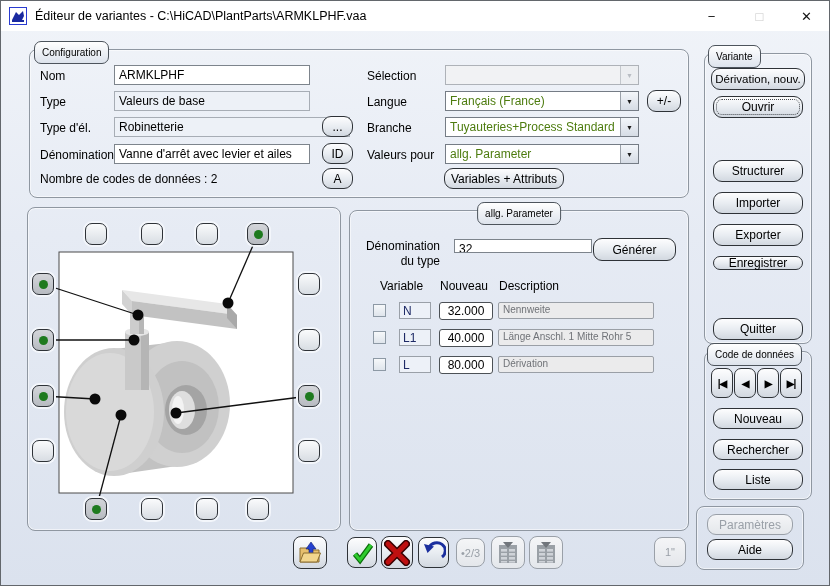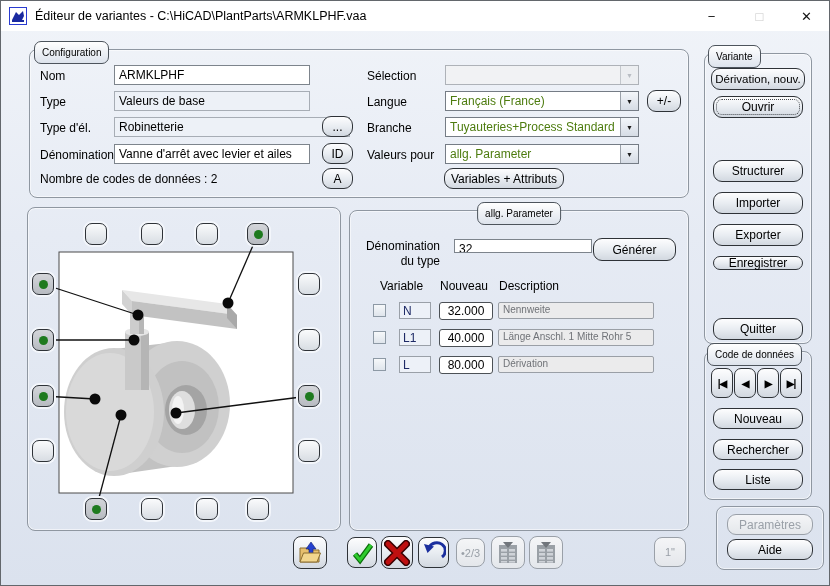--- a/index.html
+++ b/index.html
@@ -243,21 +243,21 @@
         <span class="navglyph">▶</span>
       </div>
     <div class="btn" style="left:75px;top:16px;width:22px;height:30px;border-radius:7px">
         <span class="navglyph">▶|</span>
       </div>
     <div class="btn" style="left:8px;top:56px;width:90px;height:21px">Nouveau</div>
     <div class="btn" style="left:8px;top:87px;width:90px;height:21px">Rechercher</div>
     <div class="btn" style="left:8px;top:117px;width:90px;height:21px">Liste</div>
   </div>
 
-  <div class="group" style="left:715px;top:505px;width:106px;height:62px">
+  <div class="group" style="left:695px;top:505px;width:106px;height:62px">
     <div class="btn dis" style="left:10px;top:7px;width:86px;height:21px">Paramètres</div>
     <div class="btn" style="left:10px;top:32px;width:86px;height:21px">Aide</div>
   </div>
 
   <div class="btn" style="left:292px;top:535px;width:34px;height:33px;border-radius:8px">
     <svg width="26" height="26" viewBox="0 0 26 26">
       <path d="M3 8 h7 l2 2 h10 v12 h-19 z" fill="#e7c06e" stroke="#8a6d2f"></path>
       <polygon points="14,2 19,9 16,9 16,17 12,17 12,9 9,9" fill="#2440cf" stroke="#14246e" stroke-width="0.6"></polygon>
       <path d="M3 22 l3.5 -9 h17 l-3.5 9 z" fill="#f2d68d" stroke="#8a6d2f"></path>
     </svg>

